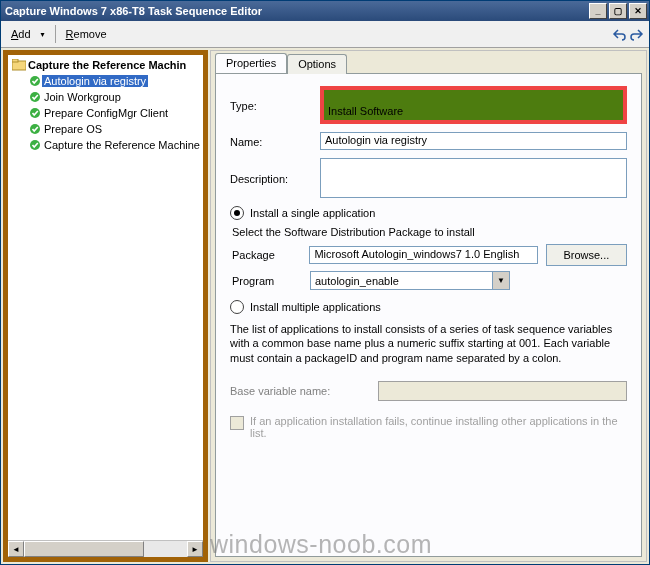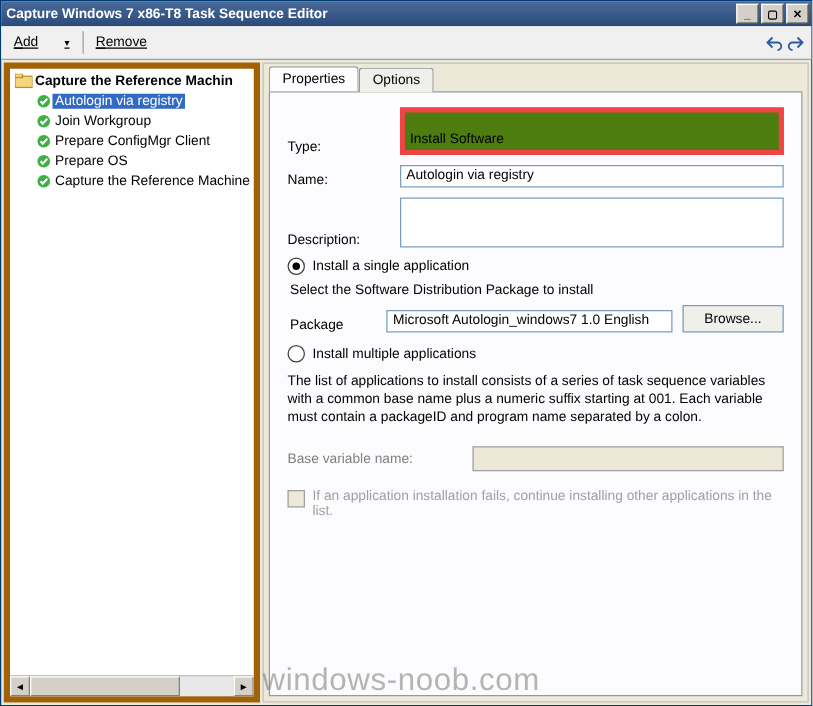--- a/index.html
+++ b/index.html
@@ -61,22 +61,21 @@
     border-bottom: 1px solid #a0a0a0;
     display: flex;
     align-items: center;
     padding: 0 4px;
     gap: 2px;
   }
   .tool-item {
     padding: 2px 6px;
     display: flex;
     align-items: center;
-    gap: 21px;
-    text-decoration: underline;
+    gap: 10px;
   }
   .tool-item .caret {
     font-size: 8px;
   }
   .tool-item u { text-decoration: underline; }
   .tool-sep {
     width: 1px;
     height: 18px;
     background: #a0a0a0;
     margin: 0 2px;
@@ -197,21 +196,21 @@
     right: 4px;
     bottom: 4px;
     border: 1px solid #919b9c;
     background: #fcfcfe;
     padding: 12px 14px;
     box-sizing: border-box;
     overflow:hidden;
   }
   .field-row {
     display: flex;
-    align-items: flex-end;
+    align-items: center;
     margin-bottom: 8px;
   }
   .field-label {
     width: 90px;
     padding-top:2px;
   }
   .ro-input {
     flex: 1;
     height: 18px;
     border: 4px solid #ef4444;
@@ -244,21 +243,21 @@
   }
   .radio {
     width:12px;height:12px;border:1px solid #404040;border-radius:50%;
     display:inline-flex;align-items:center;justify-content:center;background:#fff;
   }
   .radio.checked::after{
     content:"";width:6px;height:6px;border-radius:50%;background:#000;
   }
   .sub-block { margin-left: 2px; }
   .sub-row {
-    display:flex;align-items:flex-end;margin:5px 0;gap:8px;
+    display:flex;align-items:center;margin:5px 0;gap:8px;
   }
   .sub-label{ width:70px; }
   .pkg-input{
     width:230px;height:18px;border:1px solid #7b9ebd;background:#fff;
     padding:1px 4px;box-sizing:border-box;overflow:hidden;white-space:nowrap;
   }
   .browse-btn{
     height:20px;width:80px;border:1px solid #7b9ebd;background:#f0f0ea;
     display:inline-flex;align-items:center;justify-content:center;
     margin-left:auto;
@@ -445,20 +444,27 @@
 
         <div class="sub-block">
           <div style="margin:4px 0 6px 0;">Select the Software Distribution Package to install</div>
           <div class="sub-row">
             <div class="sub-label">Package</div>
             <div class="pkg-input"><span>Microsoft Autologin_windows7 1.0 English</span></div>
             <div class="browse-btn">
                 <span>Browse...</span>
               </div>
           </div>
+          <div class="sub-row">
+            <div class="sub-label">Program</div>
+            <div class="select">
+              <span class="sel-text">autologin_enable</span>
+              <span class="sel-arrow">▼</span>
+            </div>
+          </div>
         </div>
 
         <div class="radio-row" style="margin-top:10px;">
           <span class="radio"></span>
           <span>Install multiple applications</span>
         </div>
 
         <div class="explain">The list of applications to install consists of a series of task sequence variables with a common base name plus a numeric suffix starting at 001.  Each variable must contain a packageID and program name separated by a colon.</div>
 
         <div class="base-row">

